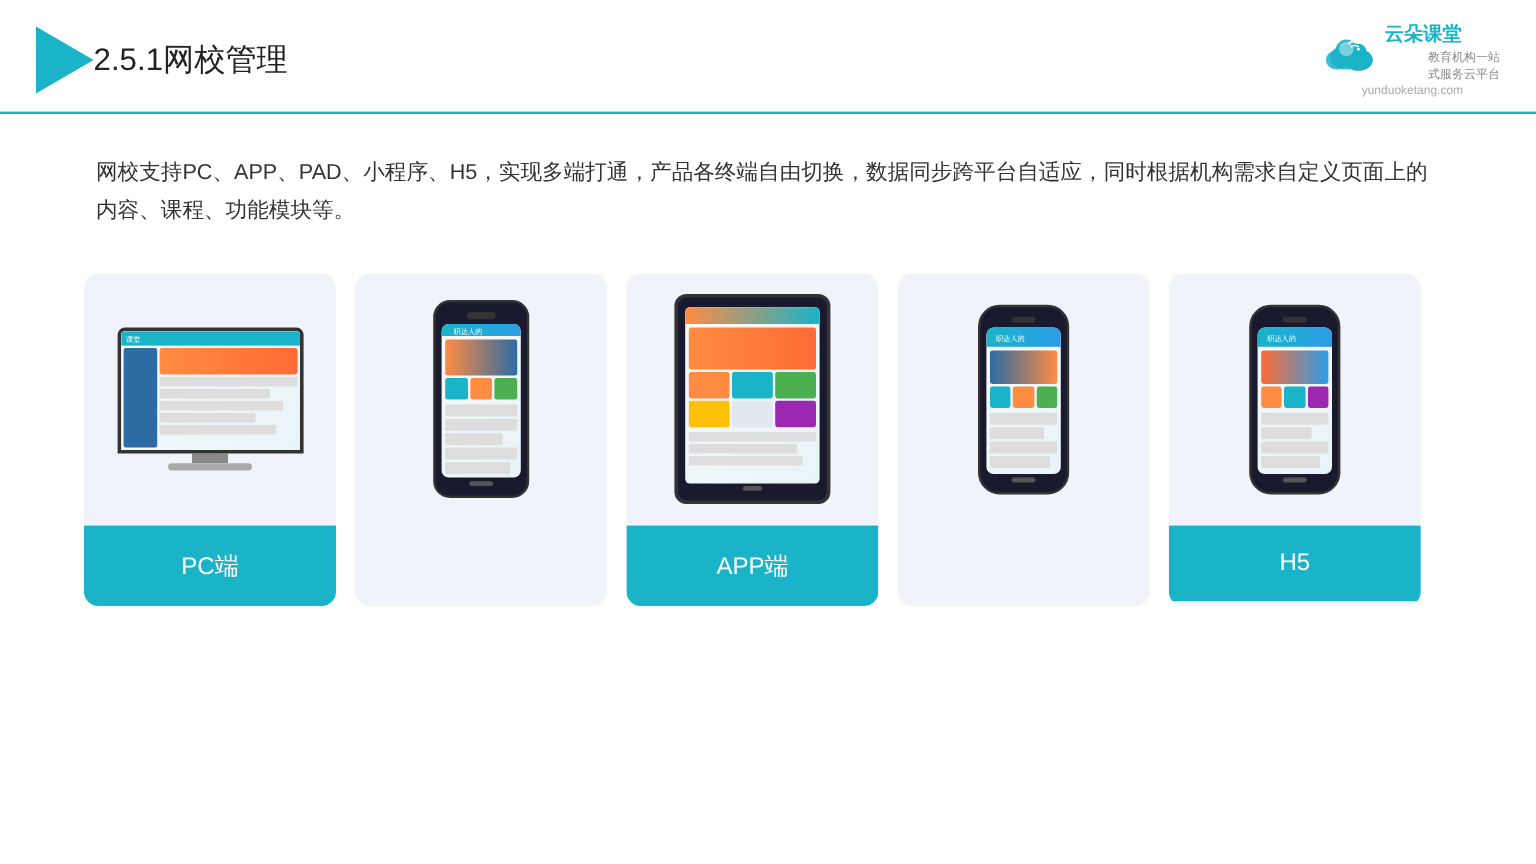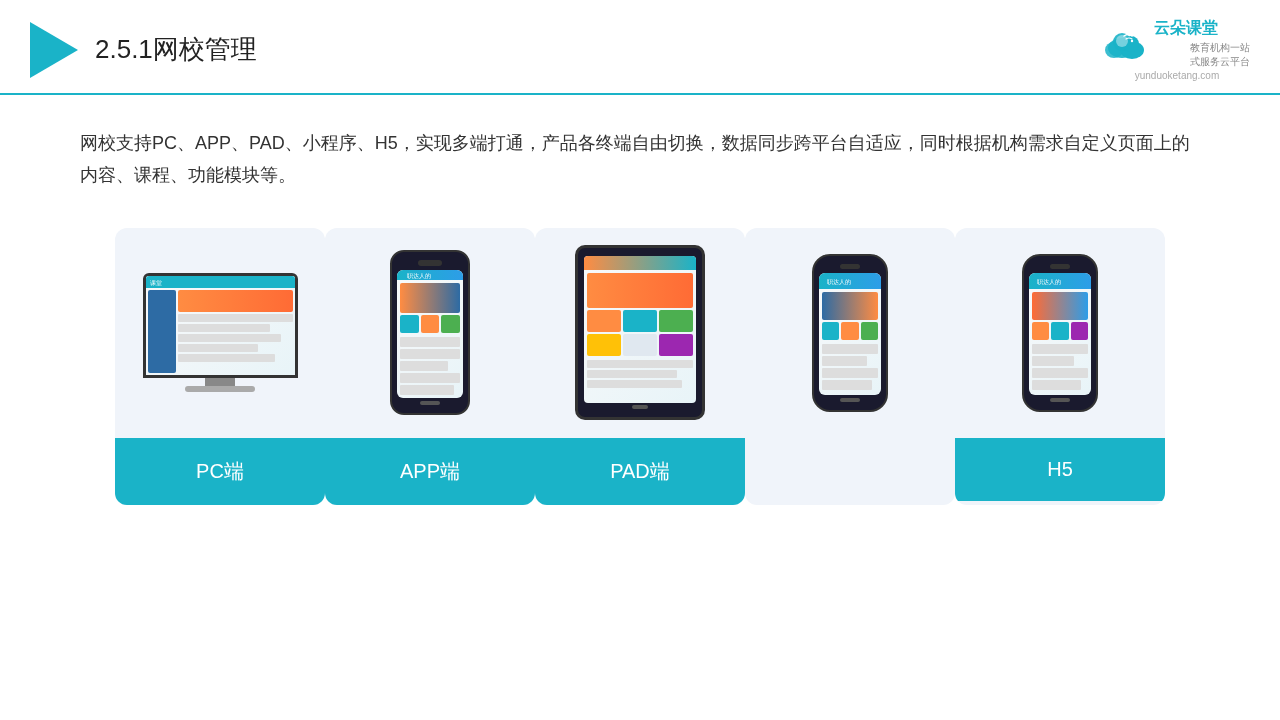--- a/index.html
+++ b/index.html
@@ -17,21 +17,21 @@
       display: flex;
       align-items: center;
       justify-content: space-between;
       padding: 18px 30px 0 30px;
       border-bottom: 2px solid #1ab3c8;
       padding-bottom: 12px;
     }
     .header-left {
       display: flex;
       align-items: center;
-      gap: 17px;
+      gap: 0;
     }
     .logo-triangle {
       width: 0;
       height: 0;
       border-top: 28px solid transparent;
       border-bottom: 28px solid transparent;
       border-left: 48px solid #1ab3c8;
     }
     .page-title {
       font-size: 28px;
@@ -79,23 +79,22 @@
     .description {
       padding: 32px 80px 0 80px;
       font-size: 18px;
       color: #333;
       line-height: 1.8;
     }
 
     
     .cards-container {
       display: flex;
-      gap: 0;
+      gap: 16px;
       padding: 36px 70px 0 70px;
-      justify-content: center;
     }
 
     .card {
       background: #f0f4fa;
       border-radius: 12px;
       width: 210px;
       display: flex;
       flex-direction: column;
       overflow: hidden;
     }
@@ -421,21 +420,20 @@
               <div class="phone-list-item"></div>
               <div class="phone-list-item" style="width:80%"></div>
               <div class="phone-list-item"></div>
               <div class="phone-list-item" style="width:90%"></div>
             </div>
           </div>
         </div>
         <div class="phone-home"></div>
       </div>
     </div>
-    <div class="card-label">APP端</div>
   </div>
 
   <div class="card">
     <div class="card-image-area">
       <div class="tablet-mock">
         <div class="tablet-screen">
           <div class="tablet-top"></div>
           <div class="tablet-body">
             <div class="tablet-banner"></div>
             <div class="tablet-grid">
@@ -449,21 +447,21 @@
             <div style="display:flex;flex-direction:column;gap:2px;margin-top:2px">
               <div style="height:8px;background:#ddd;border-radius:1px"></div>
               <div style="height:8px;background:#ddd;border-radius:1px;width:85%"></div>
               <div style="height:8px;background:#ddd;border-radius:1px;width:90%"></div>
             </div>
           </div>
         </div>
         <div class="tablet-home"></div>
       </div>
     </div>
-    <div class="card-label">PAD端</div>
+    <div class="card-label">APP端</div>
   </div>
 
   <div class="card">
     <div class="card-image-area">
       <div class="phone-mock" style="width:76px;height:158px;border-radius:18px">
         <div class="phone-notch" style="width:20px;height:5px"></div>
         <div class="phone-screen">
           <div class="phone-top-bar" style="height:16px;background:linear-gradient(90deg,#1ab3c8,#2d9de8)">
             <svg width="50" height="10" viewBox="0 0 50 10">
                 <text x="2" y="8" font-size="6" fill="white">职达人的</text>

